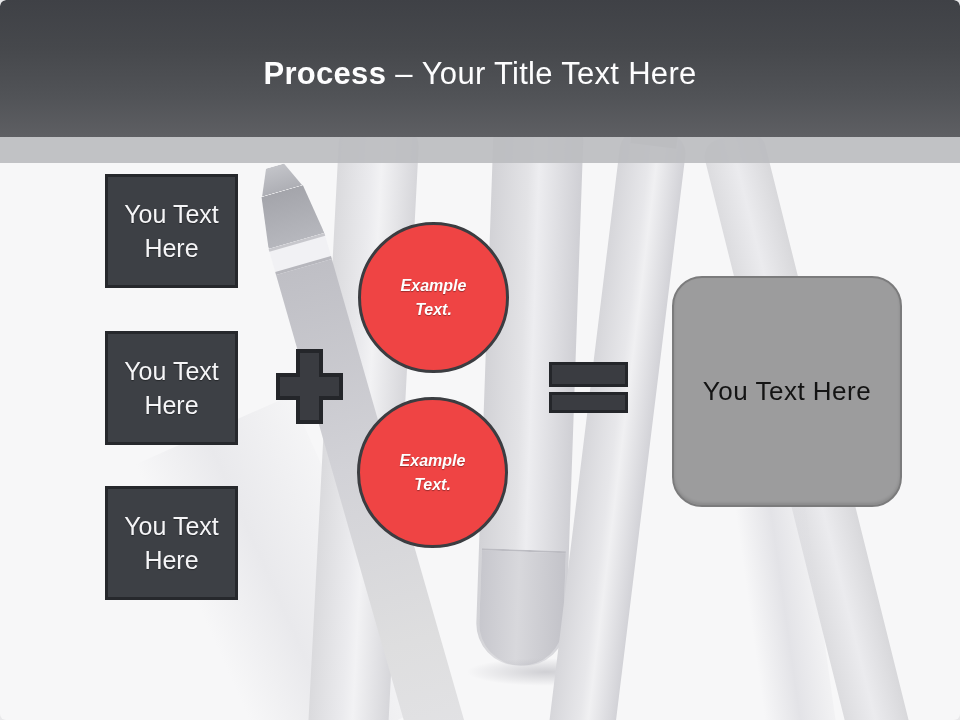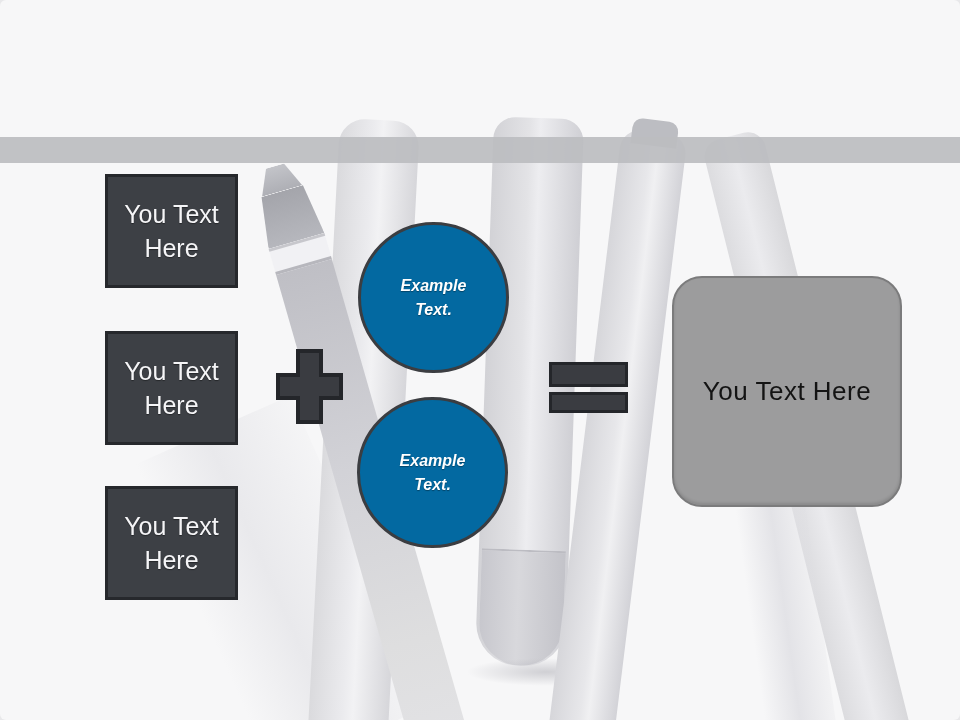--- a/index.html
+++ b/index.html
@@ -64,21 +64,21 @@
     padding:0 14px;text-shadow:0 1px 1px rgba(0,0,0,0.4);}
   .box-1{top:174px;}
   .box-2{top:331px;}
   .box-3{top:486px;}
   .plus-svg{left:276px;top:349px;width:67px;height:75px;}
   .equals{left:549px;top:362px;width:79px;display:flex;flex-direction:column;}
   .eq-bar{box-sizing:border-box;width:79px;height:25px;background:#3a3c41;
     border:3px solid #24262a;}
   .eq-bar.short{height:21px;margin-top:5px;}
   .circle{width:151px;height:151px;border-radius:50%;
-    background:#0369a1;border:3px solid #3b3d41;
+    background:#ef4444;border:3px solid #3b3d41;
     color:#ffffff;font-weight:bold;font-style:italic;font-size:16px;line-height:1.5;
     text-align:center;display:flex;align-items:center;justify-content:center;
     padding:0 32px;text-shadow:0 1px 1px rgba(0,0,0,0.35);}
   .circle-1{left:358px;top:222px;}
   .circle-2{left:357px;top:397px;}
   .result-box{left:672px;top:276px;width:230px;height:231px;
     background:#9c9c9d;border:2px solid #7b7b7c;border-radius:30px;
     color:#141414;font-size:26px;letter-spacing:0.5px;
     display:flex;align-items:center;justify-content:center;text-align:center;
     box-shadow:inset 0 -2px 3px rgba(0,0,0,0.12);}
@@ -103,20 +103,23 @@
     <div class="pen-shadow"></div>
     <div class="pen pen-p4">
       <div class="knob"></div>
     </div>
     <div class="pen pen-p5"></div>
     <div class="pen pen-p7"></div>
   </div>
 
   <div class="band"></div>
 
+  <div class="header">
+    <h1 class="title"><span class="emph">Process</span><span class="sep">–</span><span class="rest">Your Title Text Here</span></h1>
+  </div>
 
   <div class="shape dark-box box-1">
     <span>You Text Here</span>
   </div>
   <div class="shape dark-box box-2">
     <span>You Text Here</span>
   </div>
   <div class="shape dark-box box-3">
     <span>You Text Here</span>
   </div>

